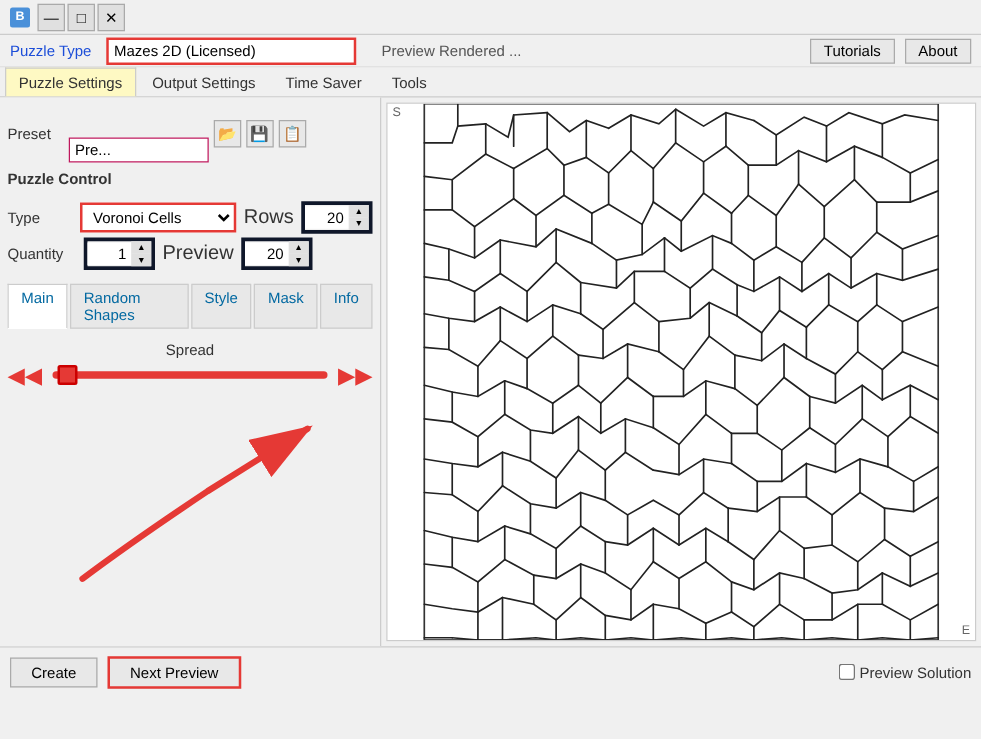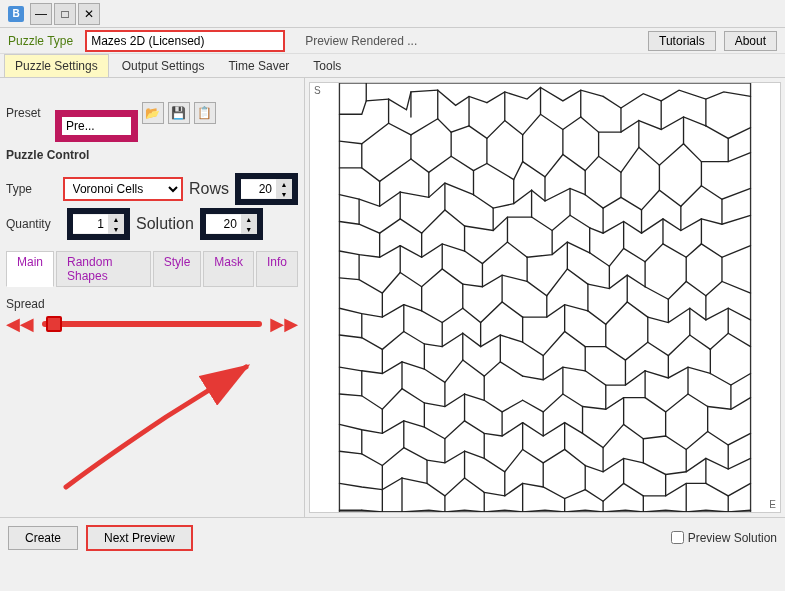--- a/index.html
+++ b/index.html
@@ -64,21 +64,21 @@
       display: flex;
       gap: 8px;
     }
     .menu-btn {
       border: 1px solid #aaa;
       background: #e8e8e8;
       padding: 2px 10px;
       cursor: pointer;
       font-size: 12px;
     }
-    .puzzle-type-label { font-size: 12px; color: #4d7c0f; white-space: nowrap; }
+    .puzzle-type-label { font-size: 12px; color: #1d4ed8; white-space: nowrap; }
     .puzzle-type-dropdown {
       border: 2px solid #e53935;
       background: white;
       padding: 2px 4px;
       font-size: 12px;
       width: 180px;
       cursor: pointer;
       appearance: none;
       -webkit-appearance: none;
       display: flex;
@@ -141,25 +141,25 @@
 
     
     .preset-row {
       display: flex;
       align-items: center;
       gap: 4px;
       margin-bottom: 2px;
     }
     .preset-label { font-size: 12px; color: #333; width: 45px; }
     .preset-input {
-      border: 7px solid #be185d;
+      border: 1px solid #be185d;
       background: white;
       padding: 2px 4px;
       font-size: 12px;
-      width: 83px;
+      width: 112px;
       margin-top: 26px;
     }
     .icon-btn {
       width: 22px; height: 22px;
       border: 1px solid #aaa;
       background: #e8e8e8;
       cursor: pointer;
       display: flex; align-items: center; justify-content: center;
       font-size: 12px;
     }
@@ -182,21 +182,21 @@
       border: 2px solid #e53935;
       background: white;
       padding: 2px 4px;
       font-size: 12px;
       width: 130px;
     }
     .rows-label { font-size: 16px; color: #333; }
     .num-input-wrapper {
       display: flex;
       align-items: center;
-      border: 6px solid #0f172a;
+      border: 3px solid #0f172a;
     }
     .num-input {
       border: none;
       outline: none;
       padding: 2px 4px;
       font-size: 12px;
       width: 35px;
       text-align: right;
     }
     .spin-btns {
@@ -218,32 +218,32 @@
       display: flex;
       gap: 2px;
       margin-top: 4px;
     }
     .sub-tab {
       padding: 3px 10px;
       font-size: 12px;
       cursor: pointer;
       border: 1px solid #ccc;
       background: #e8e8e8;
-      color: #a21caf;
+      color: #0369a1;
     }
     .sub-tab.active {
       background: white;
       border-bottom-color: white;
     }
 
     
     .spread-section {
       margin-top: 6px;
     }
-    .spread-label { font-size: 12px; color: #333; margin-bottom: 4px; }
+    .spread-label { font-size: 12px; color: #333; margin-bottom: 4px; text-align: center; }
     .spread-row {
       display: flex;
       align-items: center;
       gap: 4px;
     }
     .arrow-left, .arrow-right {
       font-size: 18px;
       color: #e53935;
       cursor: pointer;
       line-height: 1;
@@ -392,21 +392,21 @@
 
       <div class="control-row">
         <span class="control-label">Quantity</span>
         <div class="num-input-wrapper">
           <input class="num-input" type="text" value="1" style="">
           <div class="spin-btns">
             <button class="spin-btn">▲</button>
             <button class="spin-btn">▼</button>
           </div>
         </div>
-        <span class="rows-label">Solution</span>
+        <span class="rows-label">Preview</span>
         <div class="num-input-wrapper">
           <input class="num-input" type="text" value="20" style="">
           <div class="spin-btns">
             <button class="spin-btn">▲</button>
             <button class="spin-btn">▼</button>
           </div>
         </div>
       </div>
     </div>
 

